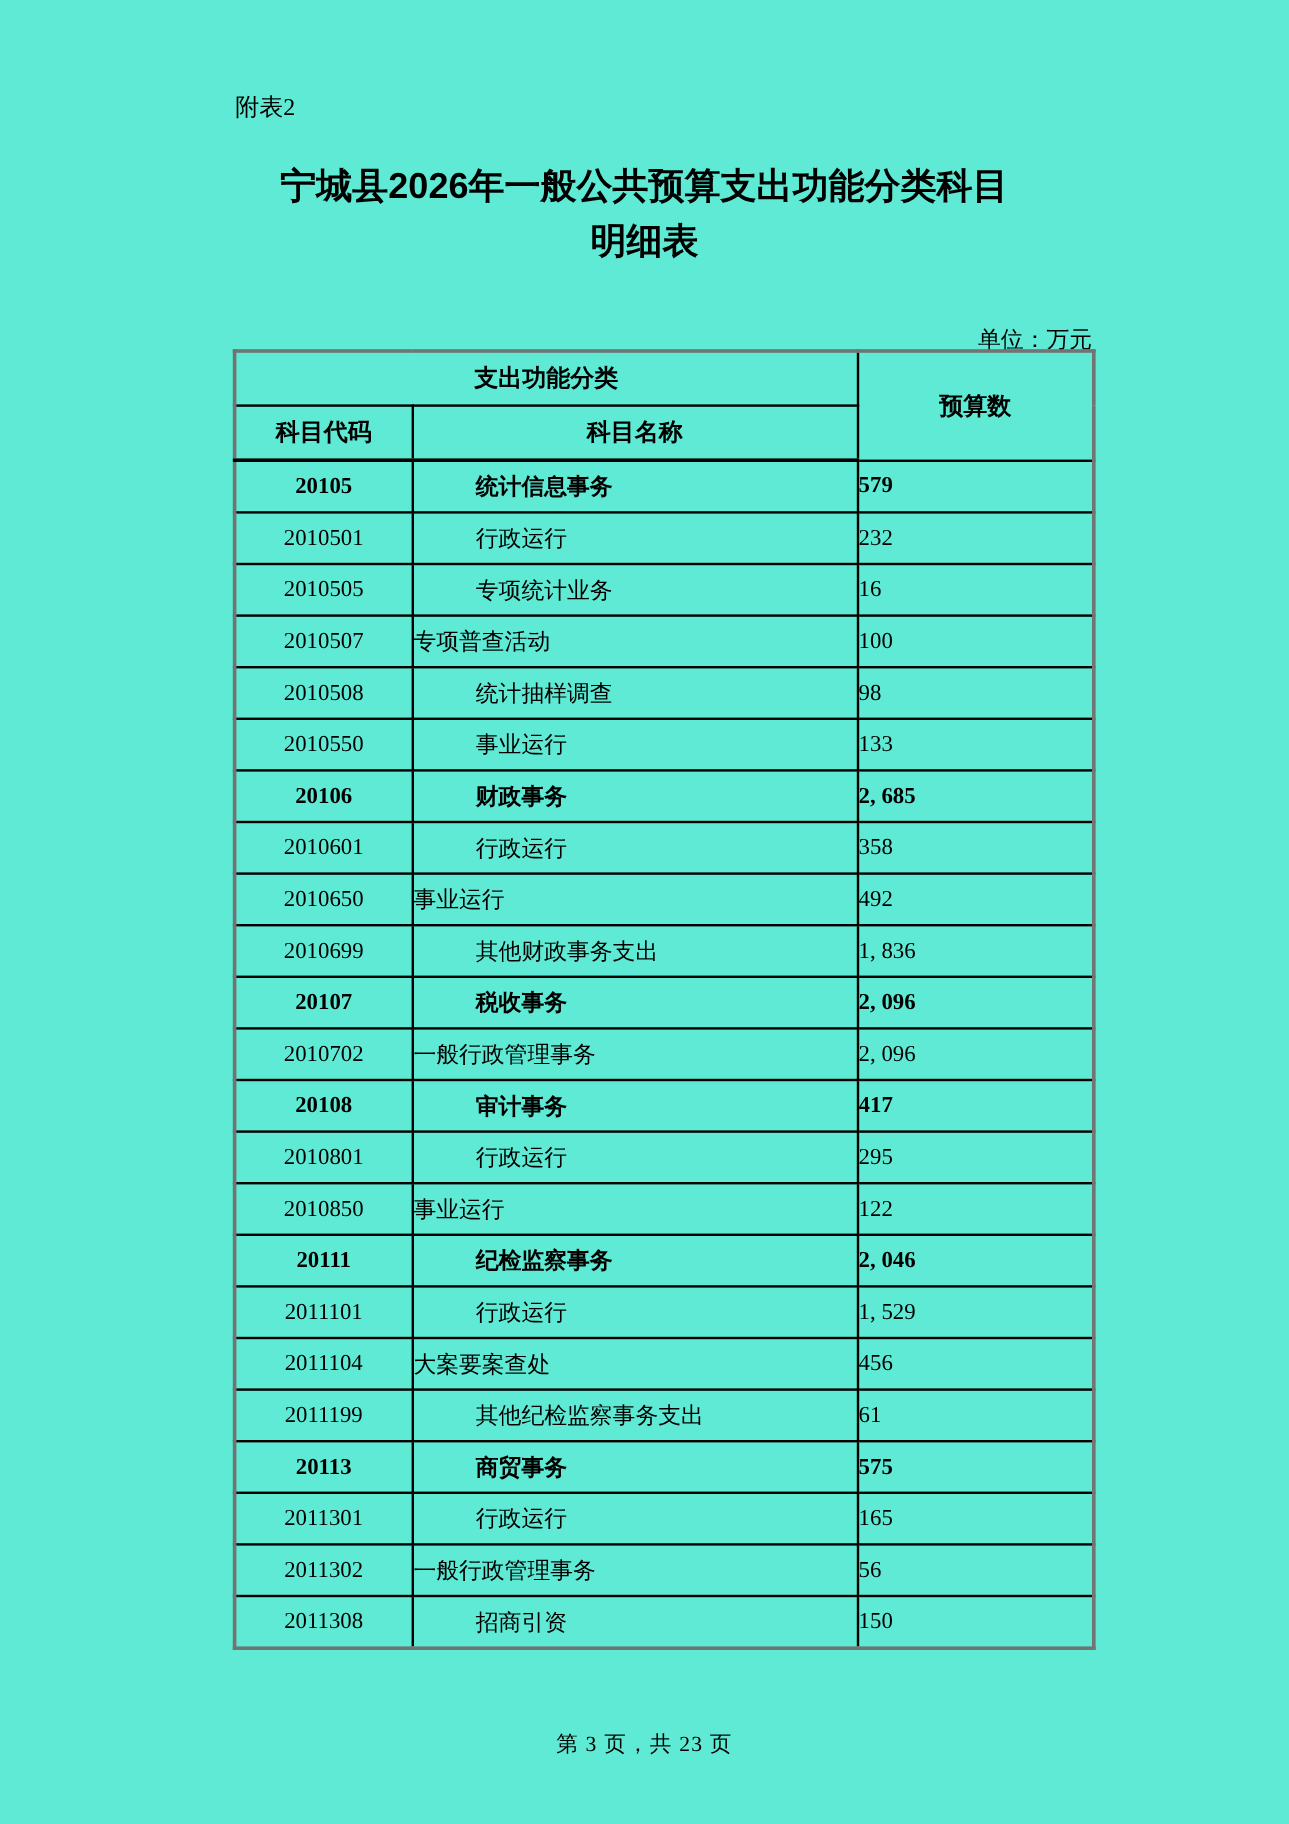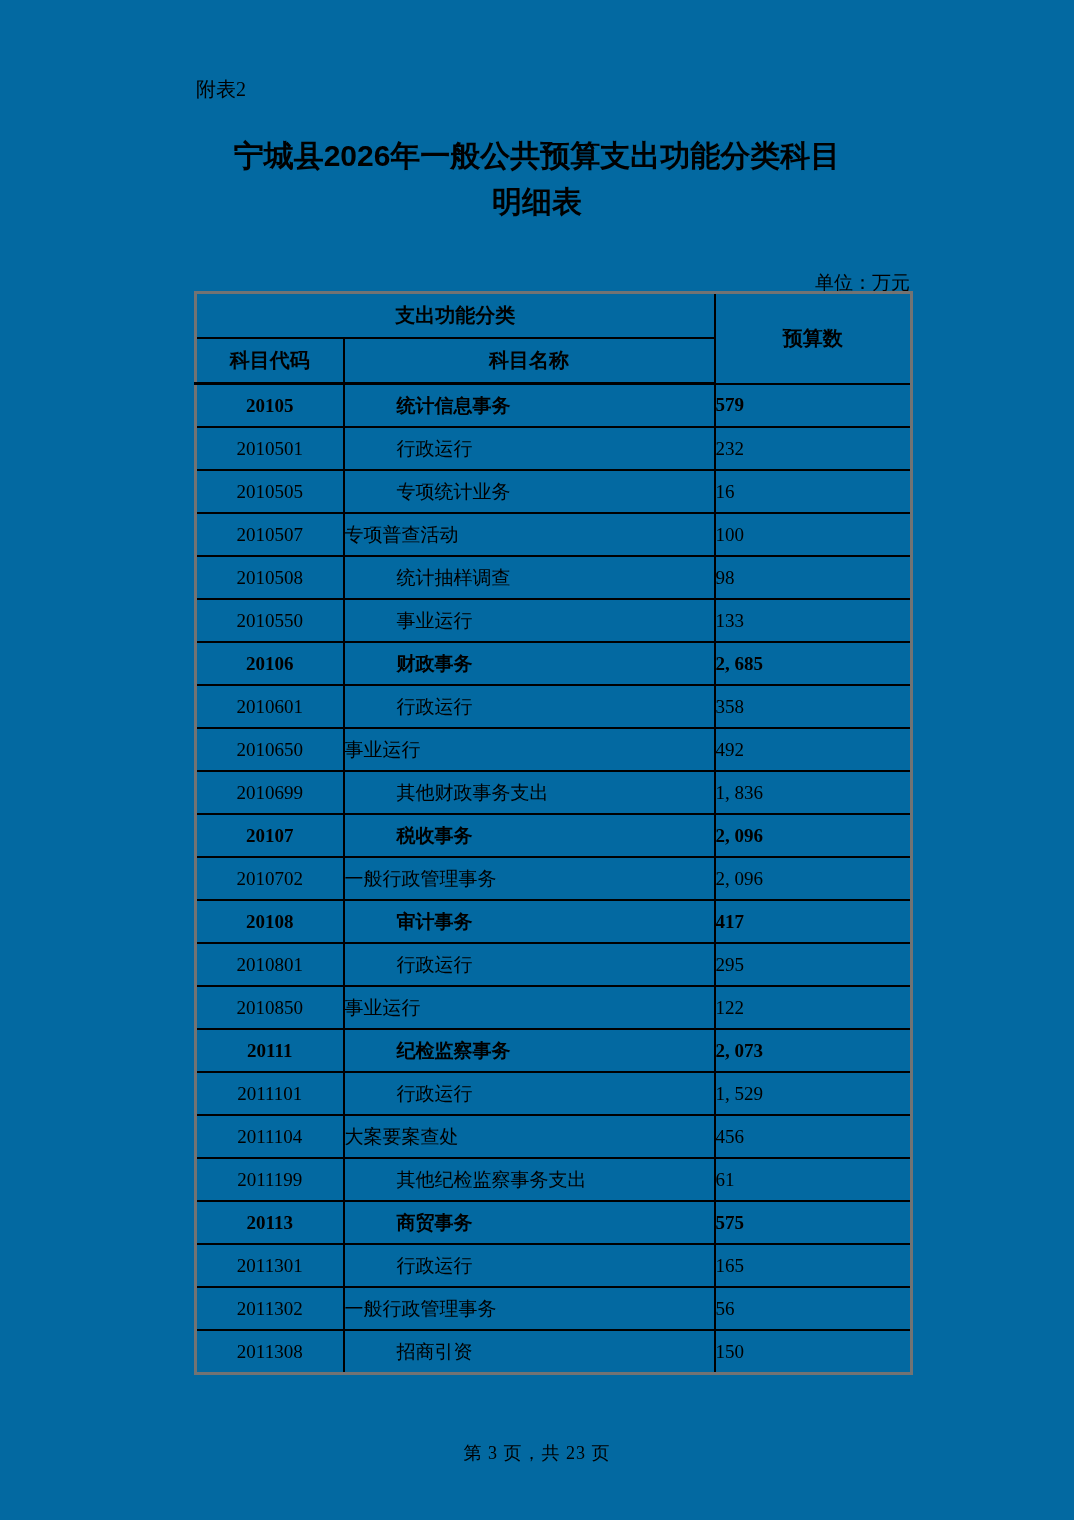--- a/index.html
+++ b/index.html
@@ -4,21 +4,21 @@
 <style>
   html, body {
     margin: 0;
     padding: 0;
     background: #ffffff;
   }
   .page {
     position: relative;
     width: 1074px;
     height: 1520px;
-    background: #0369a1;
+    background: #5eead4;
     color: #000000;
     font-family: "Liberation Serif", "DejaVu Serif", serif;
     overflow: hidden;
   }
   .annotation {
     position: absolute;
     left: 196px;
     top: 76px;
     font-size: 20px;
   }
@@ -205,21 +205,21 @@
           <td class="col-value">295</td>
         </tr>
         <tr>
           <td class="col-code">2010850</td>
           <td class="col-name">事业运行</td>
           <td class="col-value">122</td>
         </tr>
         <tr class="bold-row">
           <td class="col-code">20111</td>
           <td class="col-name indent-1">纪检监察事务</td>
-          <td class="col-value">2, 073</td>
+          <td class="col-value">2, 046</td>
         </tr>
         <tr>
           <td class="col-code">2011101</td>
           <td class="col-name indent-1">行政运行</td>
           <td class="col-value">1, 529</td>
         </tr>
         <tr>
           <td class="col-code">2011104</td>
           <td class="col-name">大案要案查处</td>
           <td class="col-value">456</td>

